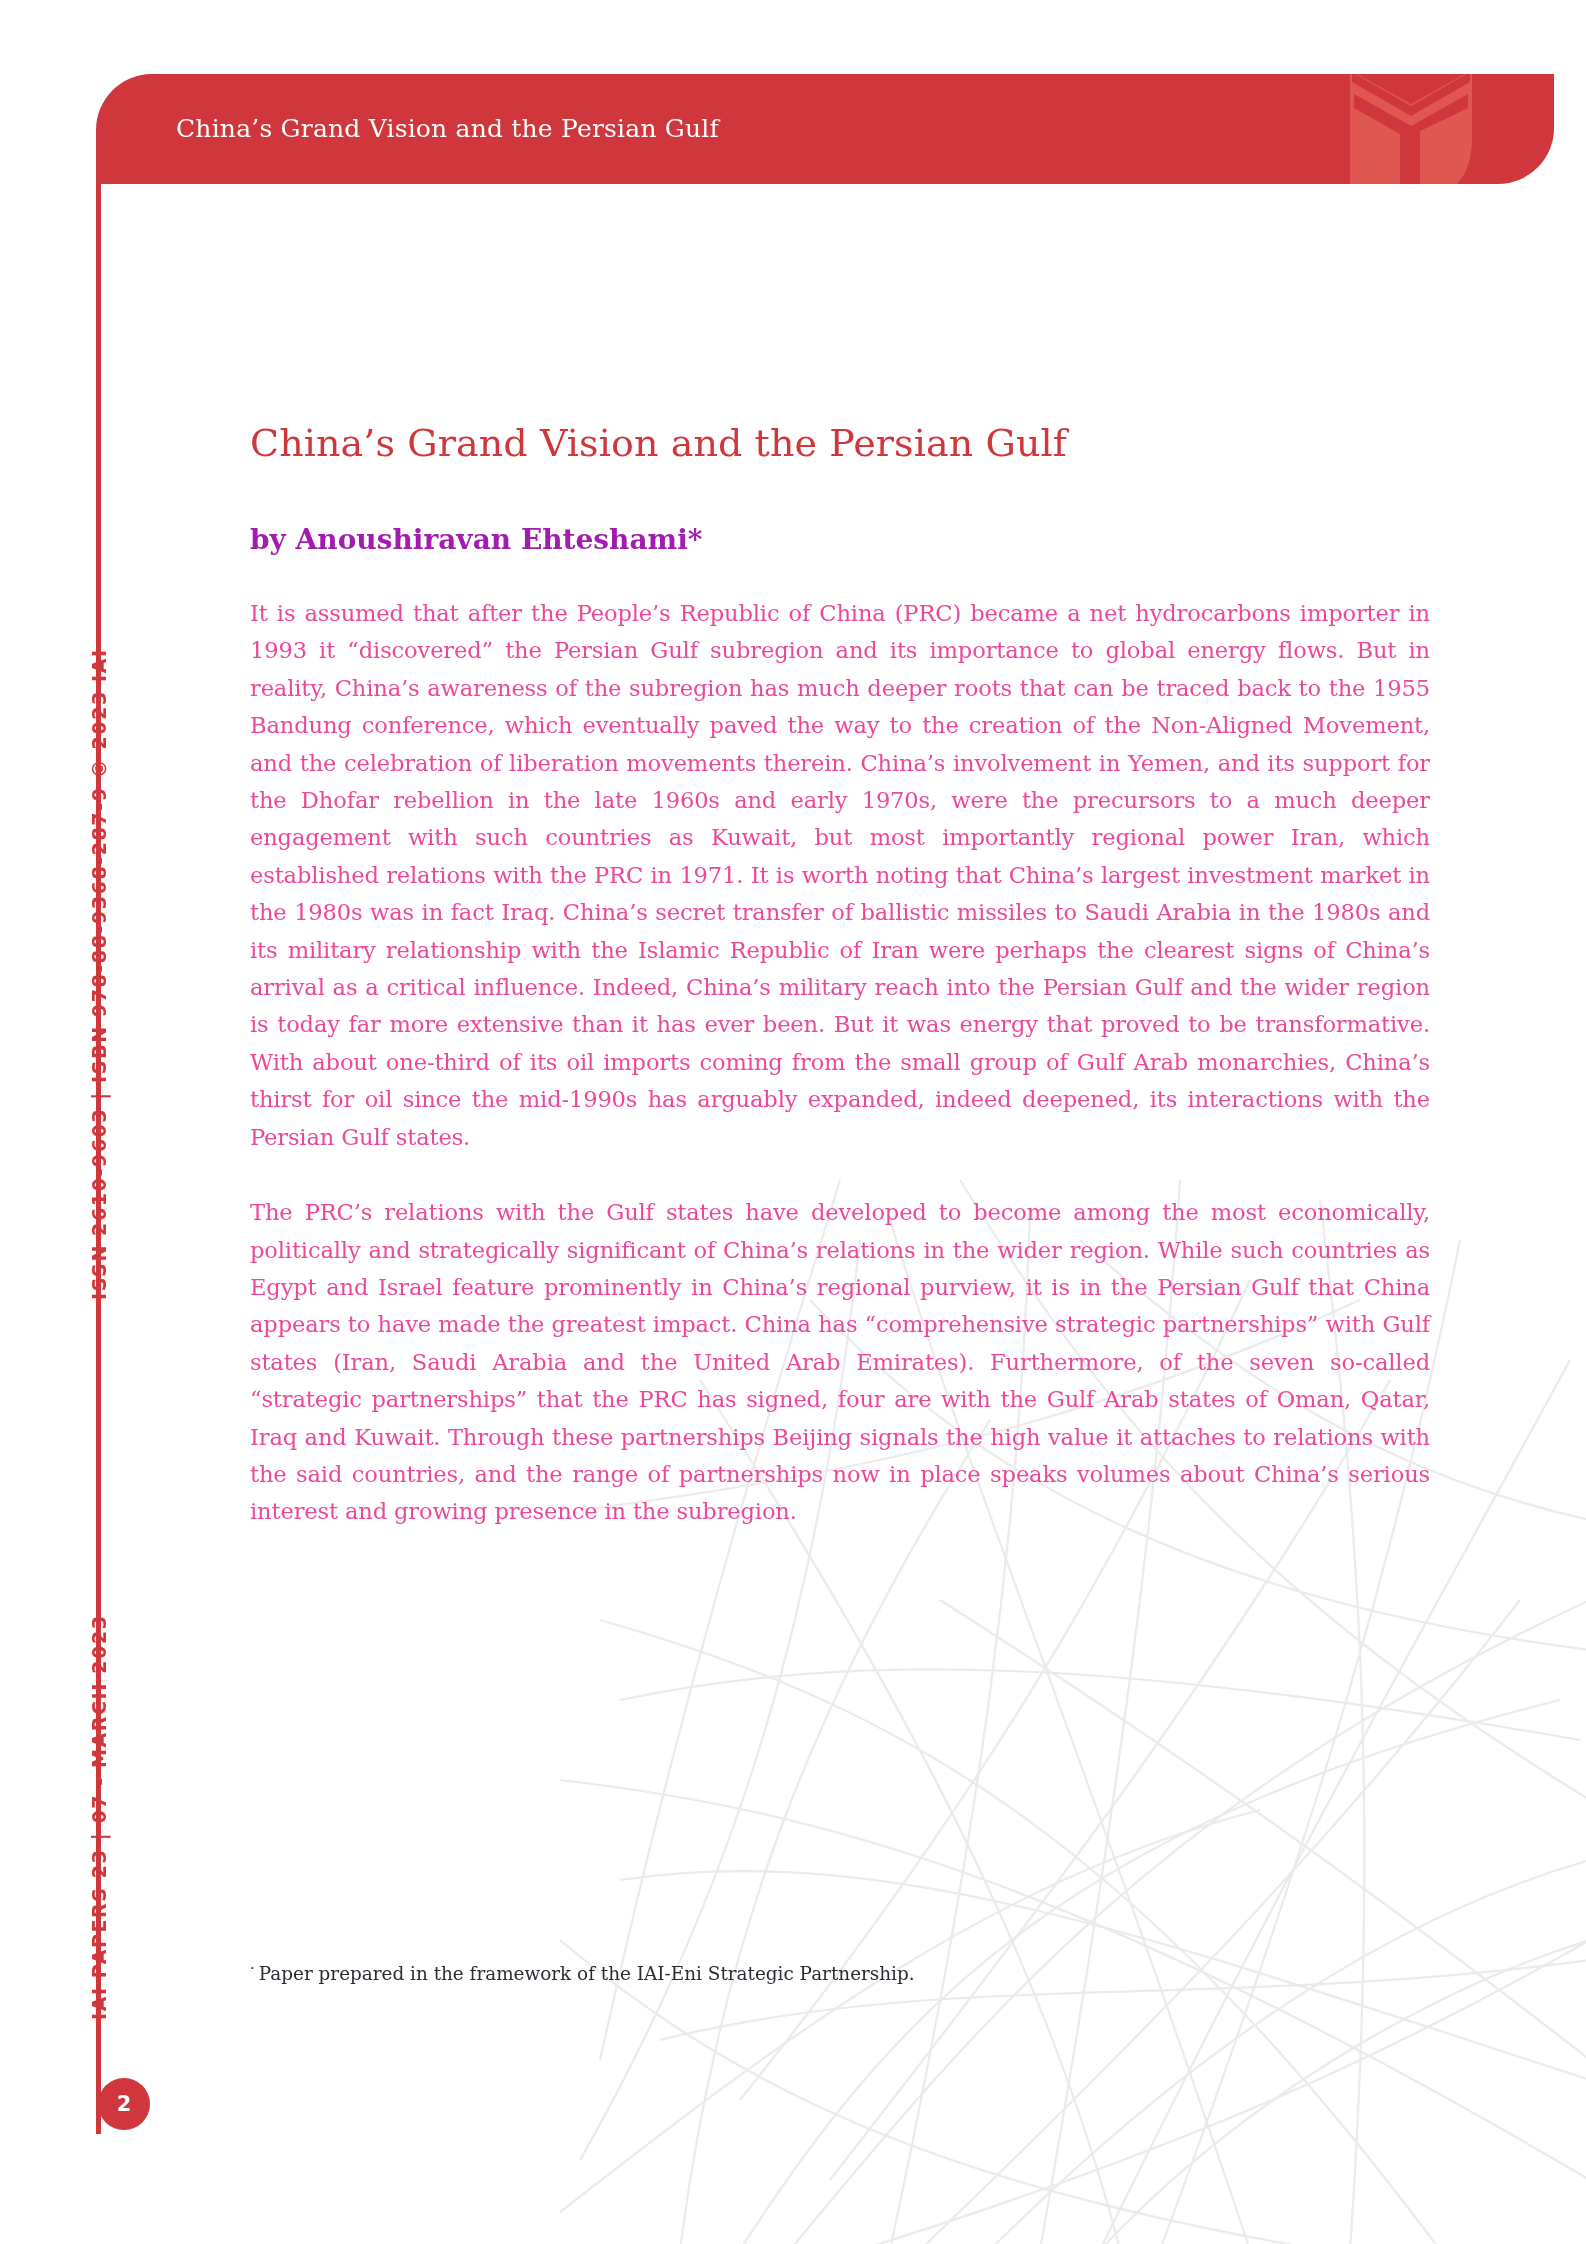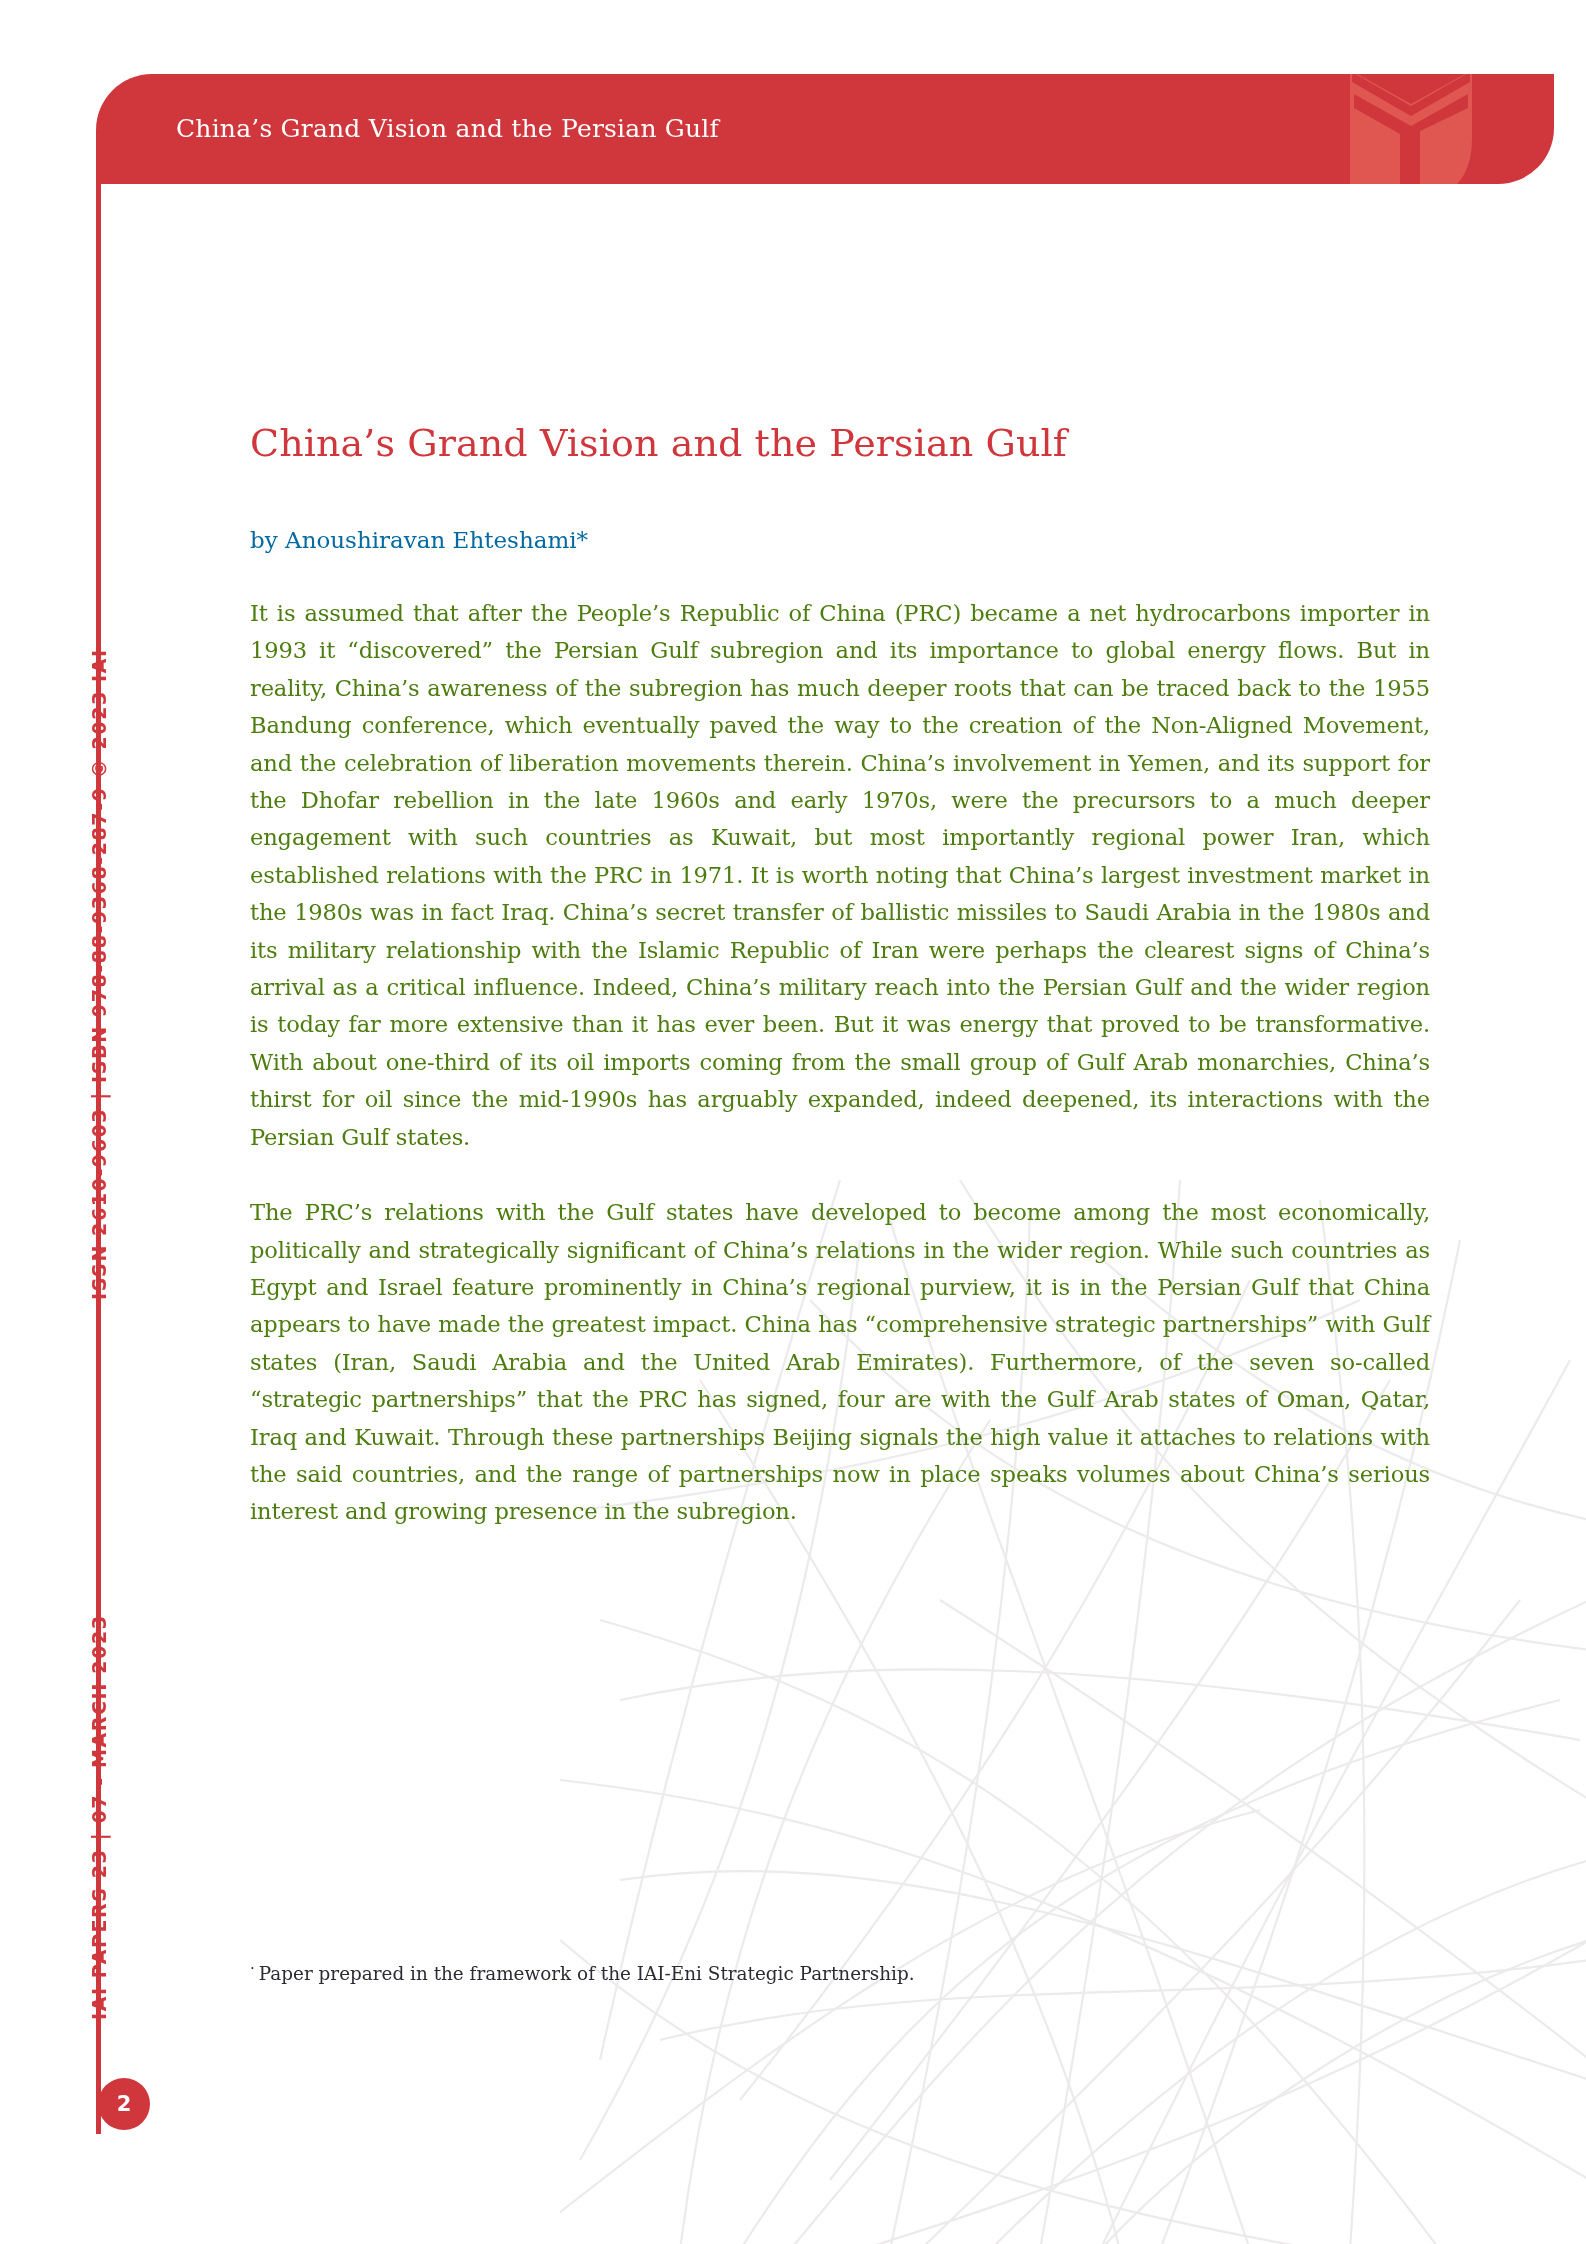--- a/index.html
+++ b/index.html
@@ -134,38 +134,38 @@
     color: #d0373c;
     font-family: "DejaVu Serif", "Liberation Serif", serif;
     font-size: 38px;
     line-height: 46px;
     margin: 0 0 0 0;
     font-weight: normal;
     letter-spacing: 0.1px;
   }
   #doc-author {
     margin: 57px 0 0 0;
-    color: #0369a1;
-    font-family: "DejaVu Serif", "Liberation Serif", serif;
-    font-size: 23px;
+    color: #a21caf;
+    font-family: "DejaVu Serif", "Liberation Serif", serif;
+    font-size: 28px;
     line-height: 34px;
-    font-weight: normal;
+    font-weight: bold;
   }
   #section-heading {
     margin: 98px 0 0 0;
     color: #d0373c;
     font-family: "DejaVu Serif", "Liberation Serif", serif;
     font-size: 29px;
     font-weight: normal;
     letter-spacing: 0.2px;
   }
 
   .body-para {
     margin: 38px 0 0 0;
-    color: #4d7c0f;
+    color: #ec4899;
     font-family: "DejaVu Serif", "Liberation Serif", serif;
     font-size: 22.6px;
     line-height: 37.4px;
     text-align: justify;
     text-justify: inter-word;
     letter-spacing: -0.15px;
   }
   .body-para:first-of-type { margin-top: 44px; }
 
   

